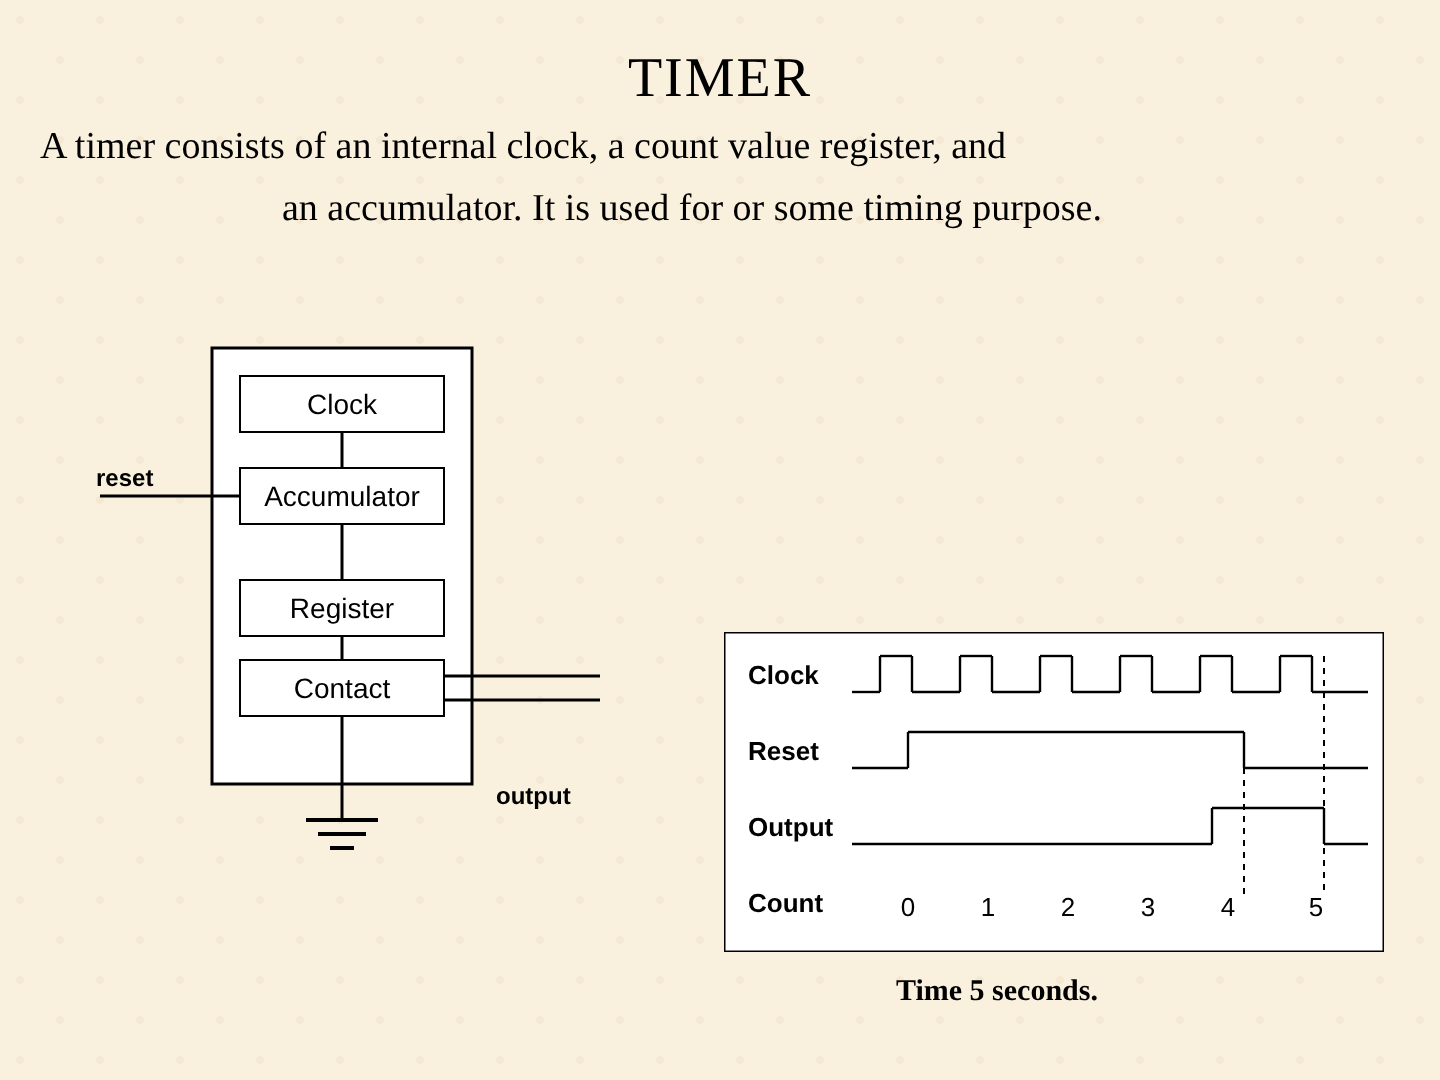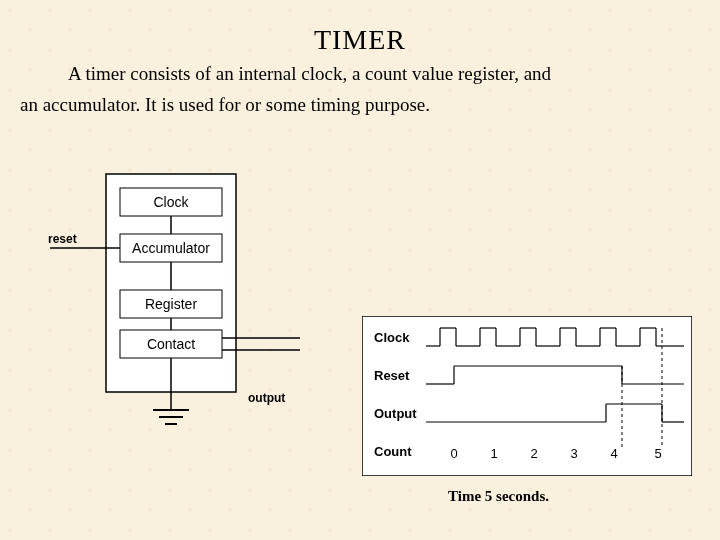--- a/index.html
+++ b/index.html
@@ -20,25 +20,26 @@
   .title {
     text-align: center;
     font-size: 28px;
     font-weight: 400;
     padding-top: 24px;
     letter-spacing: 1px;
   }
   .desc {
     font-size: 19px;
     line-height: 1.3;
-    padding: 6px 48px 0 68px;
+    padding: 6px 48px 0 20px;
     text-indent: 0;
   }
   .desc-line2 {
     padding-left: 20px;
+    text-align: center;
   }
   .caption {
     position: absolute;
     left: 448px;
     top: 488px;
     font-family: Liberation Serif, serif;
     font-weight: bold;
     font-size: 15px;
   }
   svg text {

